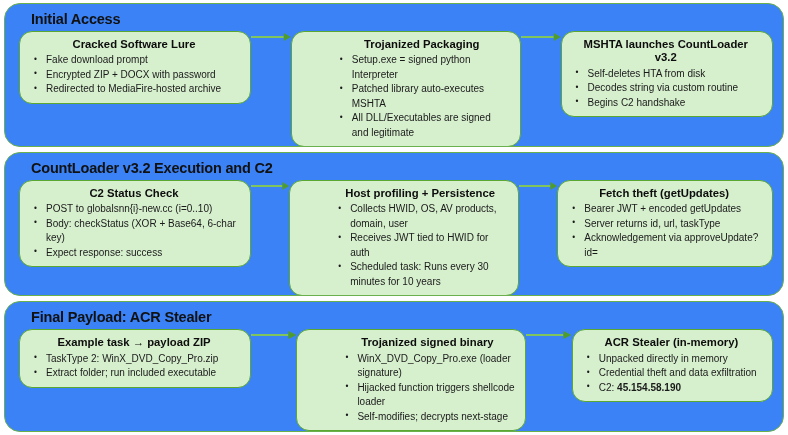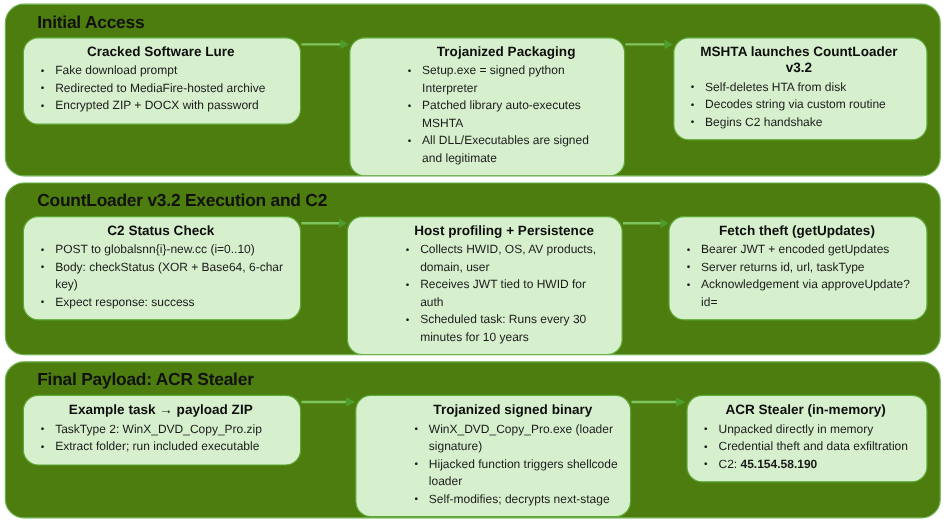--- a/index.html
+++ b/index.html
@@ -14,21 +14,21 @@
     position: relative;
     display: flex;
     flex-direction: column;
     padding: 3px 4px 3px 4px;
     gap: 5px;
   }
   .section {
     position: relative;
     border: 1.6px solid #6ab04c;
     border-radius: 16px;
-    background: #4d7c0f;
+    background: #3b82f6;
     flex: 1 1 auto;
     padding: 7px 10px 8px 14px;
     display: flex;
     flex-direction: column;
     overflow: hidden;
   }
   .section-title {
     font-size: 14.5px;
     font-weight: bold;
     color: #111111;
@@ -99,22 +99,22 @@
 
 <div id="diagram">
 
   <div class="section">
     <div class="section-title">Initial Access</div>
     <div class="row">
       <div class="node n1">
         <div class="node-title">Cracked Software Lure</div>
         <ul class="bullets">
           <li>Fake download prompt</li>
+          <li>Encrypted ZIP + DOCX with password</li>
           <li>Redirected to MediaFire-hosted archive</li>
-          <li>Encrypted ZIP + DOCX with password</li>
         </ul>
       </div>
       <div class="connector">
         <svg viewBox="0 0 40 12" preserveAspectRatio="none">
           <line x1="0" y1="6" x2="33" y2="6" stroke="#7fc45c" stroke-width="2"></line>
           <polygon points="33,2 40,6 33,10" fill="#4f9c2e"></polygon>
         </svg>
       </div>
       <div class="node n2">
         <div class="node-title">Trojanized Packaging</div>

